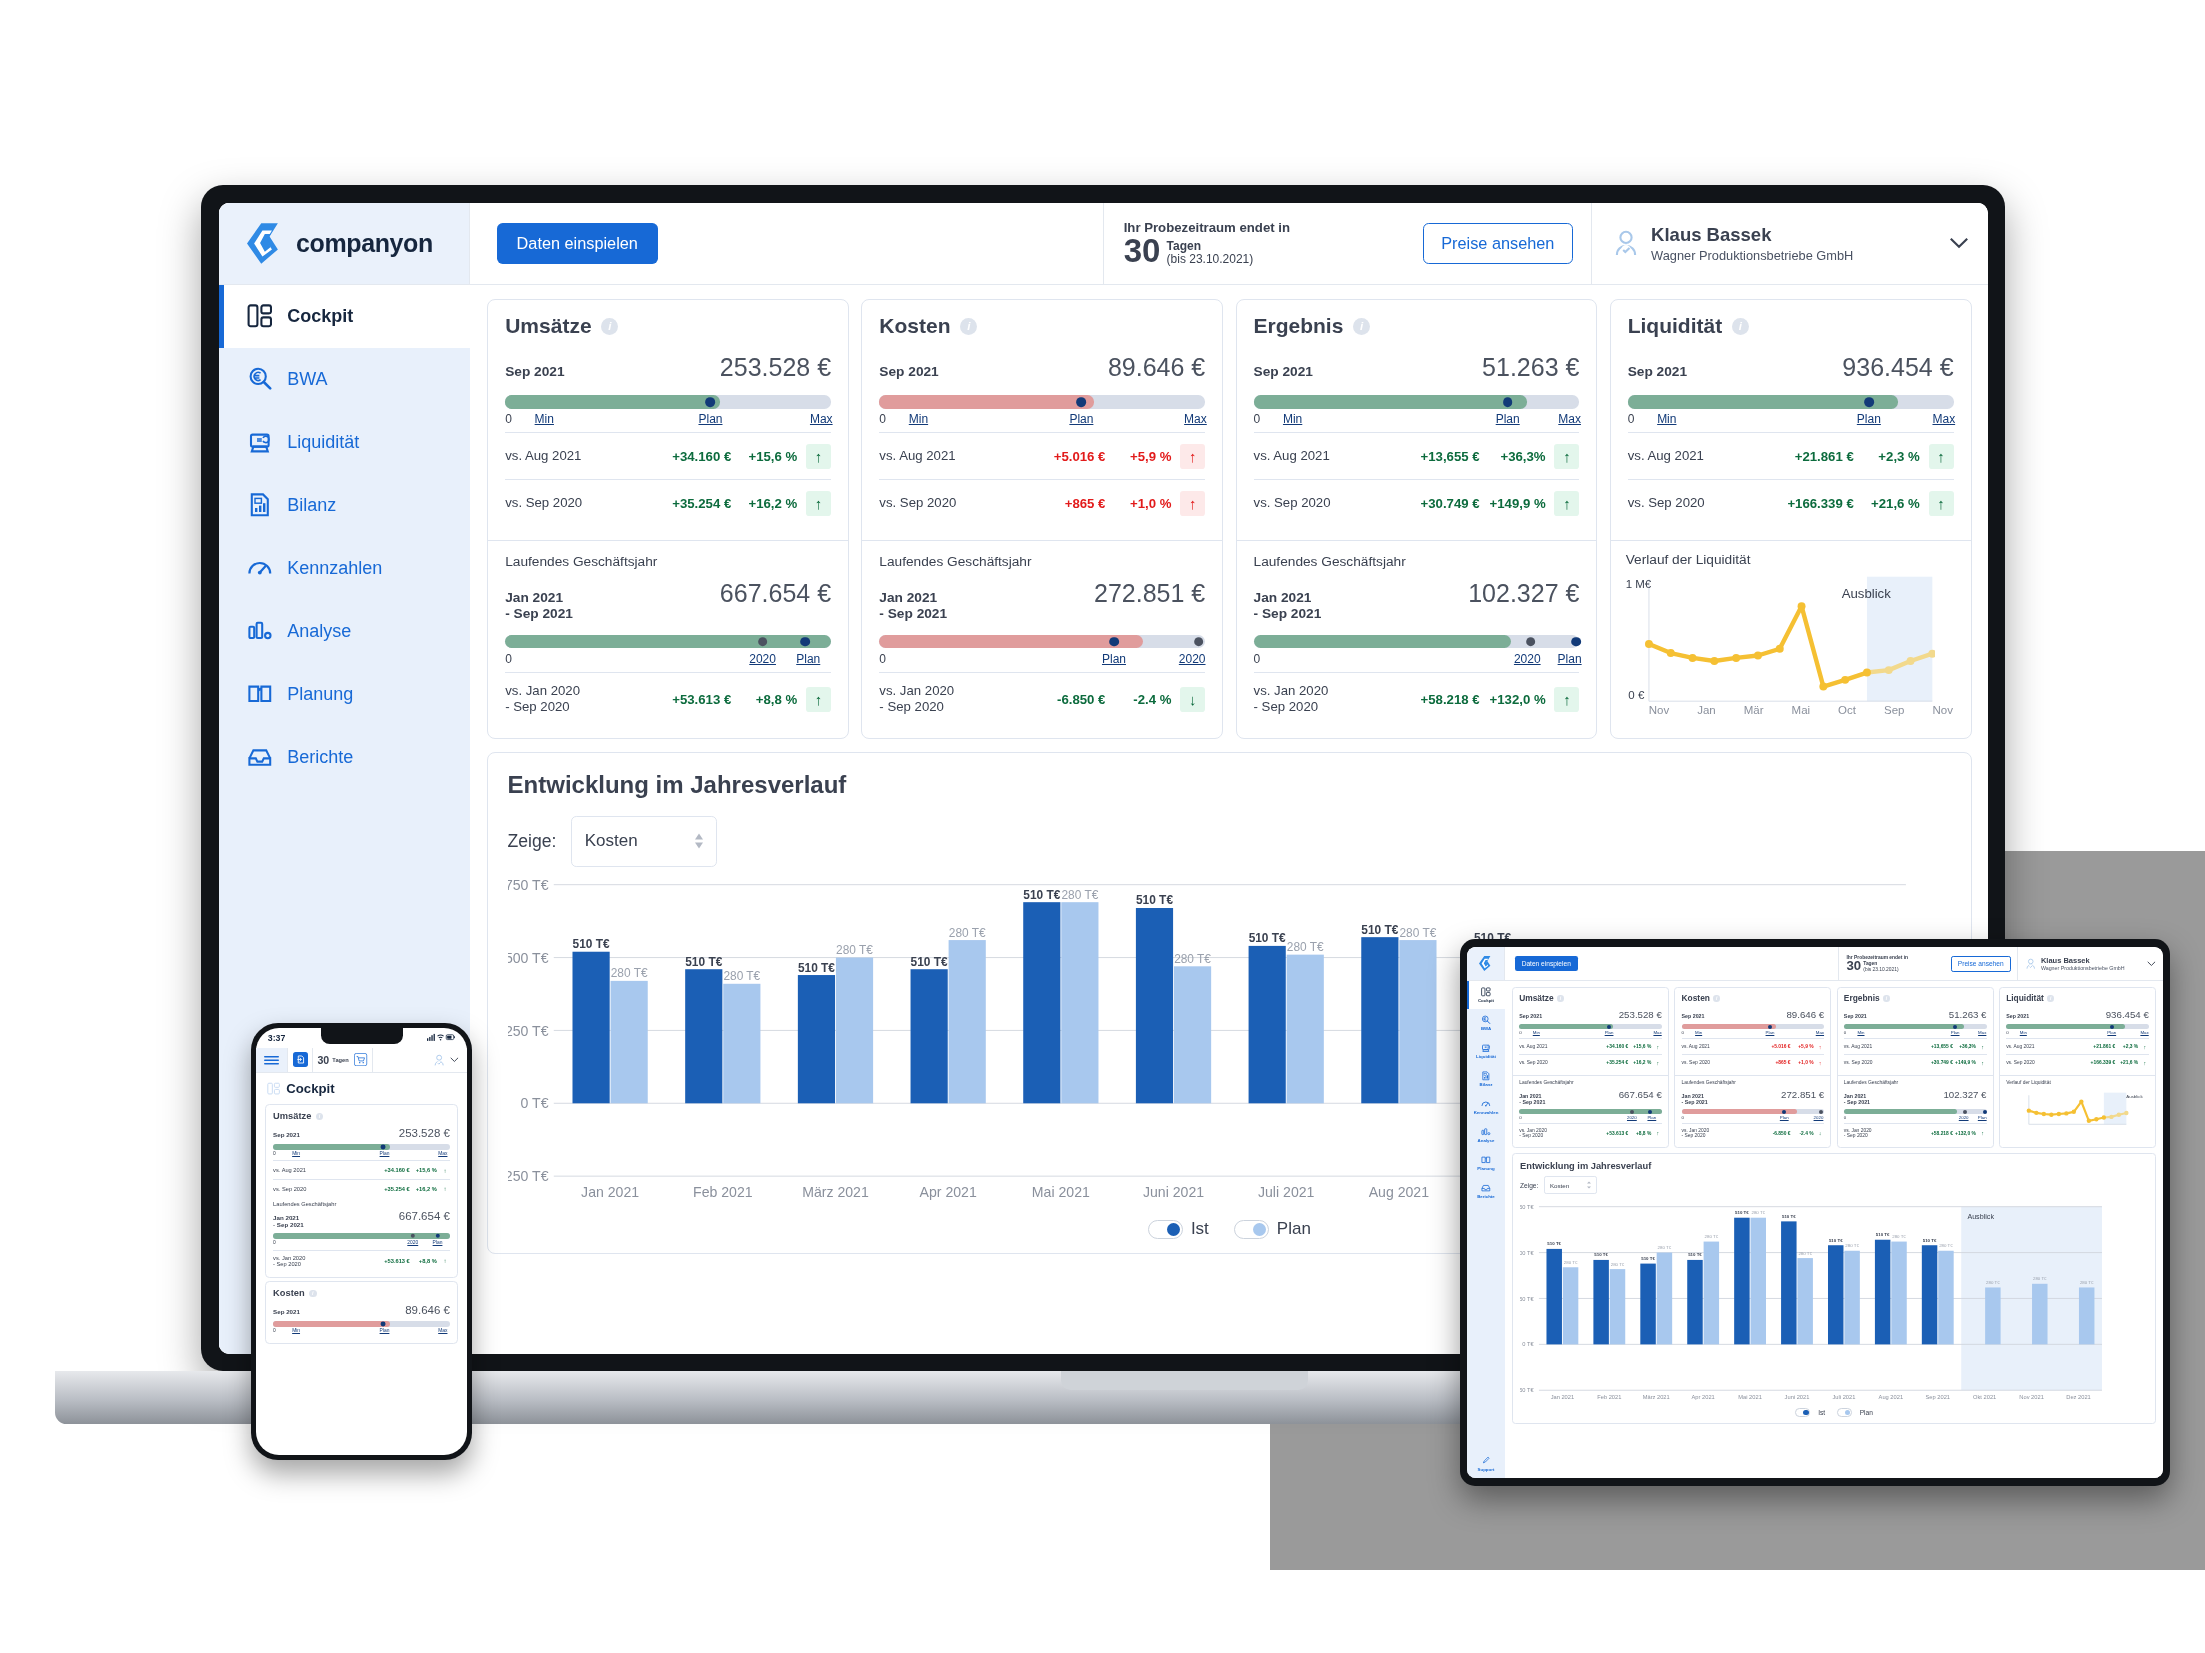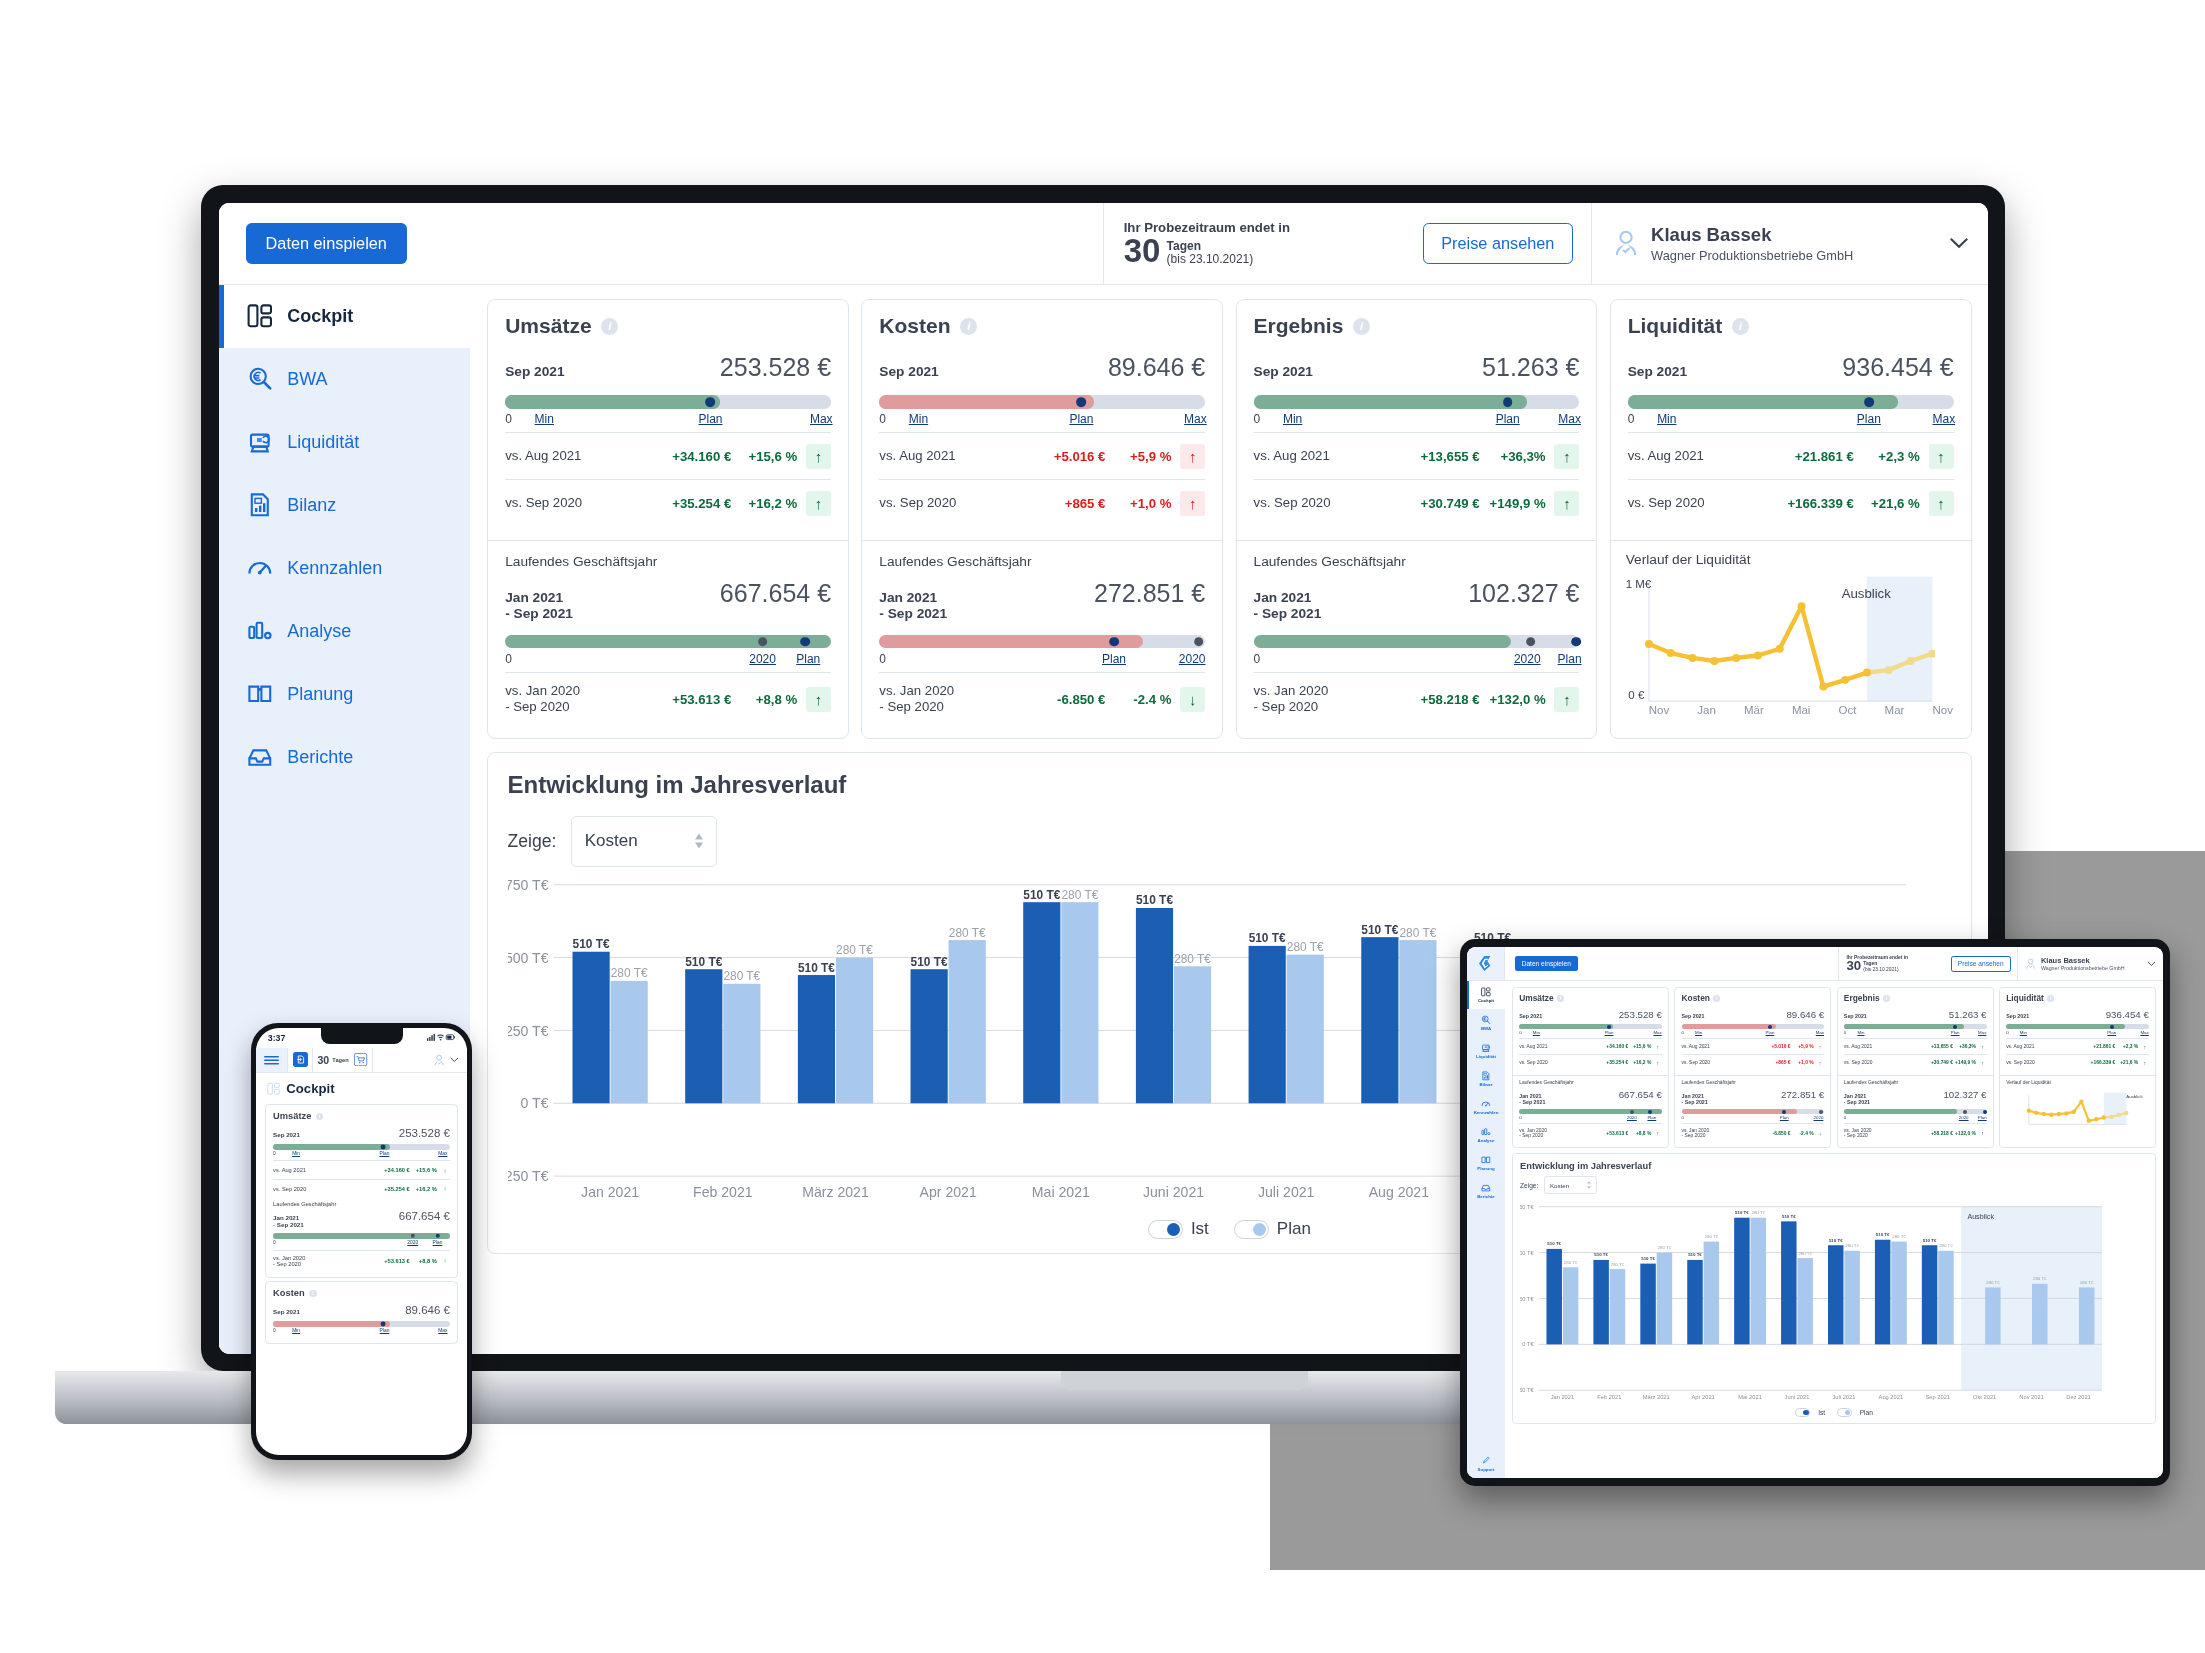--- a/index.html
+++ b/index.html
@@ -273,20 +273,28 @@
 <body>
 
 <div class="backdrop-grey"></div>
 
 <div class="laptop">
   <div class="laptop-bezel">
     <div class="laptop-screen">
       <div class="app">
 
         <div class="topbar">
+          <div class="brand">
+            <svg class="brand-logo" viewBox="0 0 64 68">
+              <path d="M24 0 L52 0 L38 22 L52 44 L24 68 L0 34 Z" fill="#2f8ae5"></path>
+              <path d="M26 12 L42 12 L32 28 L42 44 L26 56 L12 34 Z" fill="#ffffff"></path>
+              <path d="M30 18 L40 18 L34 28 L40 40 L30 48 L22 33 Z" fill="#2f8ae5"></path>
+            </svg>
+            <div class="brand-name">companyon</div>
+          </div>
           <div class="topbar-mid">
             <button class="btn-primary">Daten einspielen</button>
           </div>
           <div class="trial">
             <div class="trial-txt">
               <div class="trial-line1">Ihr Probezeitraum endet in</div>
               <div class="trial-row">
                 <div class="trial-num">30</div>
                 <div>
                   <div class="trial-sub1">Tagen</div>
@@ -615,21 +623,21 @@
                         <circle cx="545.8461538461538" cy="225.14000000000001" r="9" fill="#f5c033"></circle>
                         <circle cx="595.2307692307693" cy="219.62" r="9" fill="#f2d98c"></circle>
                         <circle cx="644.6153846153846" cy="198.92" r="9" fill="#f2d98c"></circle>
                         <circle cx="694" cy="182.35999999999999" r="9" fill="#f2d98c"></circle>
                       </svg><span style="position:absolute;left:0;top:4.4px;font-size:11.5px;color:#3a4150">1 M€</span><span style="position:absolute;left:2.6px;top:116px;font-size:11.5px;color:#3a4150">0 €</span><span style="position:absolute;left:216px;top:12.3px;font-size:13.2px;color:#3a4150">Ausblick</span><div style="position:absolute;left:23px;right:2.6px;top:131px;display:flex;justify-content:space-between;">
                         <span style="font-size:11.5px;color:#8a909c">Nov</span>
                         <span style="font-size:11.5px;color:#8a909c">Jan</span>
                         <span style="font-size:11.5px;color:#8a909c">Mär</span>
                         <span style="font-size:11.5px;color:#8a909c">Mai</span>
                         <span style="font-size:11.5px;color:#8a909c">Oct</span>
-                        <span style="font-size:11.5px;color:#8a909c">Mar</span>
+                        <span style="font-size:11.5px;color:#8a909c">Sep</span>
                         <span style="font-size:11.5px;color:#8a909c">Nov</span>
                       </div></div>
                   </div>
                 </div>
               </div>
 
             <div class="chart-card">
               <div class="chart-title">Entwicklung im Jahresverlauf</div>
               <div class="chart-ctrl">
                 <div class="chart-ctrl-label">Zeige:</div>

